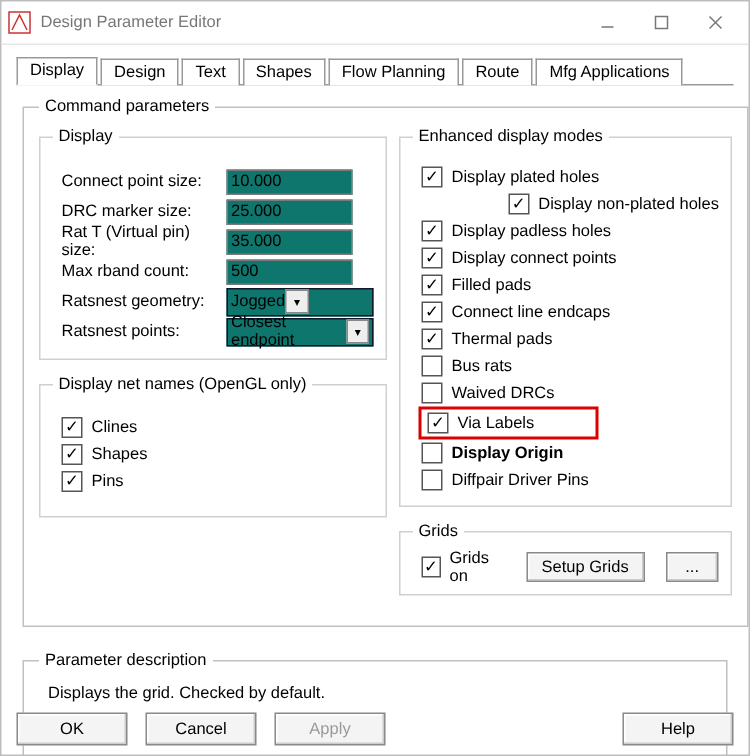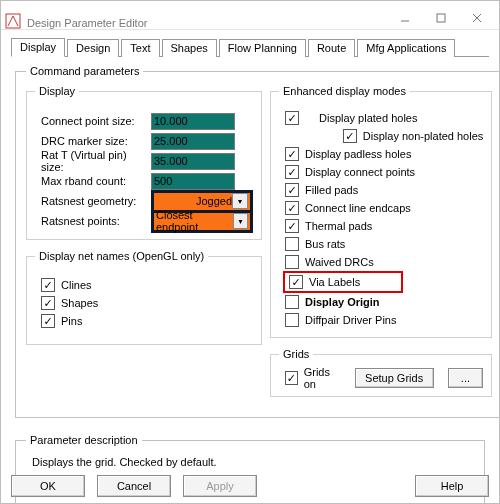--- a/index.html
+++ b/index.html
@@ -1,36 +1,36 @@
 <!DOCTYPE html>
 <html><head>
 <meta charset="utf-8">
 <style>
 html,body{margin:0;padding:0;font-family:Tahoma,Arial,sans-serif;font-size:11px;color:#000;background:#fff}
 .win{width:500px;height:504px;border:1px solid #bdbdbd;box-sizing:border-box;position:relative;background:#fff}
-.titlebar{height:28px;display:flex;align-items:flex-end;padding:0 4px;border-bottom:1px solid #e5e5e5}
+.titlebar{height:28px;display:flex;align-items:center;padding:0 4px;border-bottom:1px solid #e5e5e5}
 .app-icon{width:16px;height:16px;margin-right:6px}
 .title{flex:1;color:#777}
 .winbtn{width:36px;height:22px;display:flex;align-items:center;justify-content:center;color:#555}
 .content{padding:6px 10px 0 10px}
 .tabs{display:flex;align-items:flex-end;border-bottom:1px solid #999;height:20px}
 .tab{padding:2px 8px 3px 8px;border:1px solid #999;border-bottom:none;margin-right:2px;background:#fff;position:relative;top:1px;font-size:11px}
 .tab.active{background:#fff;border-bottom:1px solid #fff}
 .tabbody{padding:8px 4px 4px 4px}
 fieldset.group{border:1px solid #c0c0c0;margin:0 0 16px 0;padding:8px 10px 10px 10px}
 fieldset.group>legend{font-size:11px;color:#000;padding:0 4px}
 .cols{display:flex;gap:8px}
 .colL{flex:0 0 220px}
 .colR{flex:1}
 fieldset.inner{border:1px solid #d0d0d0;margin:0 0 10px 0;padding:8px 8px 8px 8px}
 fieldset.inner>legend{font-size:11px;padding:0 4px}
 .frow{display:flex;align-items:center;height:20px}
 .flabel{flex:0 0 110px;font-size:11px;color:#000;padding-left:6px}
 .finput{width:78px;height:15px;border:1px solid #7a7a7a;font-size:11px;padding:0 2px;background:#0f766e}
-.fselect{width:92px;height:17px;border:3px solid #0f172a;font-size:11px;background:#f97316;display:flex;align-items:center;justify-content:flex-end;padding:0 2px}
+.fselect{width:92px;height:17px;border:1px solid #0f172a;font-size:11px;background:#0f766e;display:flex;align-items:center;justify-content:flex-start;padding:0 2px}
 .sel-arrow{width:14px;height:14px;border:1px solid #888;background:#eee;display:flex;align-items:center;justify-content:center;font-size:8px}
 .checkrow{display:flex;align-items:center;height:18px;padding-left:6px}
 .chk{width:12px;height:12px;border:1px solid #555;margin-right:6px;display:flex;align-items:center;justify-content:center;font-size:10px;line-height:10px;background:#fff}
 .chk.on::after{content:"✓";font-size:11px;color:#000}
 .highlight{border:2px solid #d00;padding:0 4px;height:18px;display:flex;align-items:center;margin-left:4px;width:108px}
 .gridsrow{display:flex;align-items:center;gap:14px;padding-left:6px}
 .btn{border:1px solid #8a8a8a;background:#f4f4f4;box-shadow:inset -1px -1px 0 #ccc,inset 1px 1px 0 #fff;height:20px;display:flex;align-items:center;justify-content:center;font-size:11px;padding:0 6px}
 .btn.small{height:18px}
 .dotsbtn{width:24px;height:18px}
 .bottombar{position:absolute;left:0;right:0;bottom:6px;display:flex;align-items:center;padding:0 10px;gap:12px}
@@ -138,21 +138,21 @@
                   </div>
                 </div>
             <div style="height:6px"></div>
           </fieldset>
         </div>
         <div class="colR">
           <fieldset class="inner">
             <legend>Enhanced display modes</legend>
             <div style="height:4px"></div>
             <div id="enhanced">
-                  <div class="checkrow" style="padding-left: 6px; gap: 14px;">
+                  <div class="checkrow" style="padding-left: 6px;">
                     <span class="chk on"></span>
                     <span>Display plated holes</span>
                   </div>
                   <div class="checkrow" style="padding-left: 6px; justify-content: flex-end;">
                     <span class="chk on"></span>
                     <span>Display non-plated holes</span>
                   </div>
                   <div class="checkrow" style="padding-left: 6px;">
                     <span class="chk on"></span>
                     <span>Display padless holes</span>

